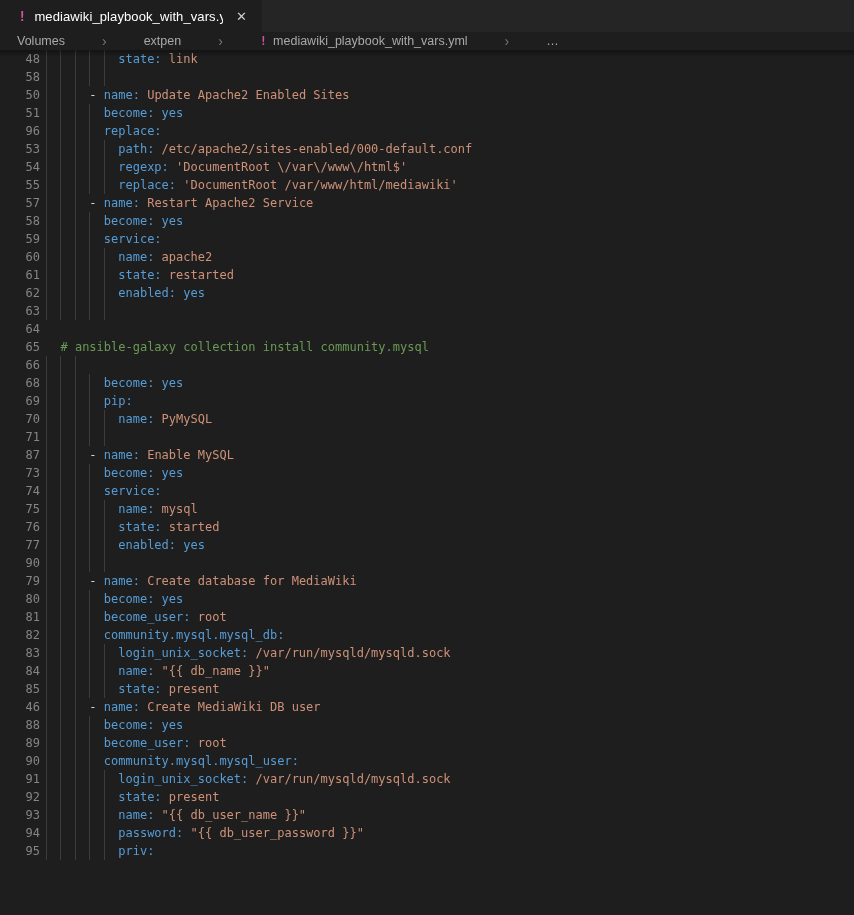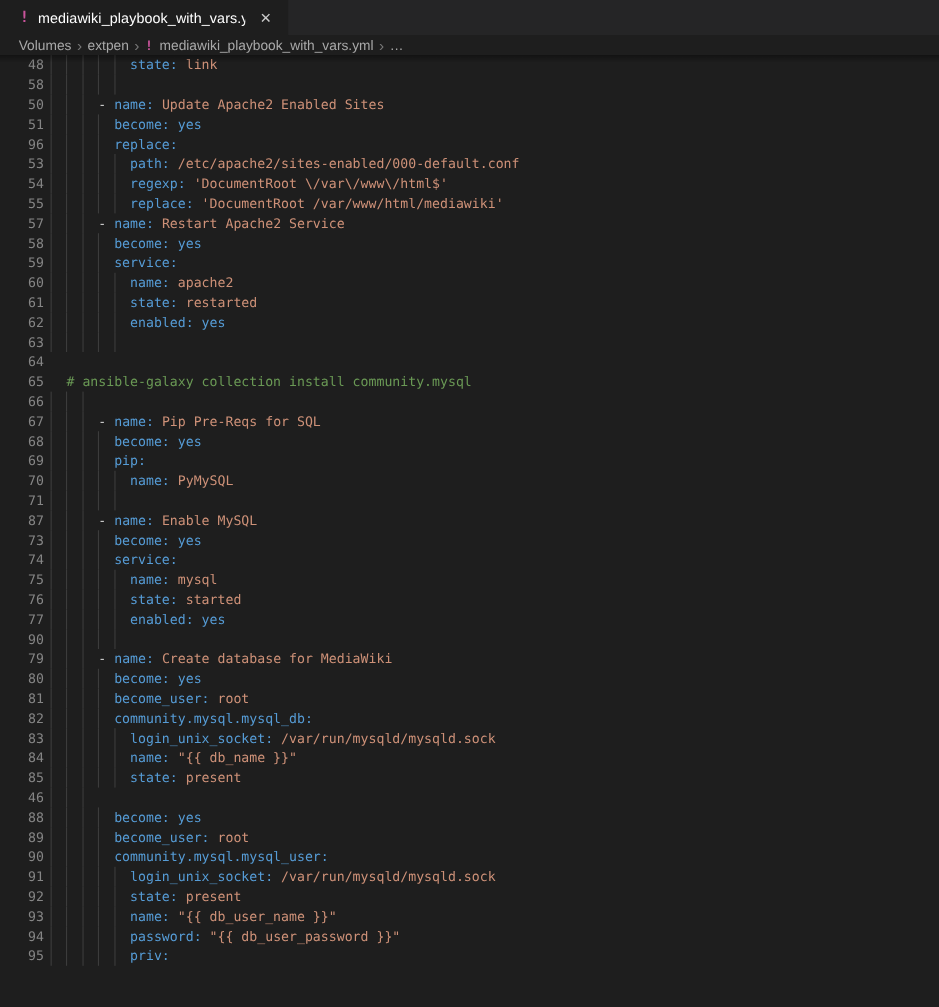--- a/index.html
+++ b/index.html
@@ -31,20 +31,21 @@
   .tab-close {
     margin-left:10px; color:#cccccc; font-size:13px; line-height:1;
     padding:2px 3px; border-radius:3px;
   }
   
   .breadcrumbs {
     height:18px; background:#1e1e1e;
     display:flex; align-items:center;
     padding-left:17px; font-size:12.5px; color:#a9a9a9;
     white-space:nowrap;
+    gap:32px;
   }
   .crumb { cursor:pointer; }
   .crumb-sep { color:#767676; margin:0 5px; font-size:14px; line-height:1; }
   .crumb-file { display:flex; align-items:center; }
   .crumb-file .yaml-icon { font-size:12px; margin-right:6px; }
   
   .editor { position:relative; height:865px; background:#1e1e1e; }
   .editor-shadow {
     position:absolute; top:0; left:0; right:0; height:7px; z-index:5;
     background:linear-gradient(to bottom, rgba(0,0,0,0.38), rgba(0,0,0,0));
@@ -106,40 +107,39 @@
       <div class="code-line"><span class="guide" style="left: calc(0ch + 46px);"></span><span class="guide" style="left: calc(2ch + 46px);"></span><span class="guide" style="left: calc(4ch + 46px);"></span><span class="ln">57</span><span class="code-content">      <span class="tk-p">- </span><span class="tk-k">name:</span><span class="tk-v"> Restart Apache2 Service</span></span></div>
       <div class="code-line"><span class="guide" style="left: calc(0ch + 46px);"></span><span class="guide" style="left: calc(2ch + 46px);"></span><span class="guide" style="left: calc(4ch + 46px);"></span><span class="guide" style="left: calc(6ch + 46px);"></span><span class="ln">58</span><span class="code-content">        <span class="tk-k">become:</span><span class="tk-b"> yes</span></span></div>
       <div class="code-line"><span class="guide" style="left: calc(0ch + 46px);"></span><span class="guide" style="left: calc(2ch + 46px);"></span><span class="guide" style="left: calc(4ch + 46px);"></span><span class="guide" style="left: calc(6ch + 46px);"></span><span class="ln">59</span><span class="code-content">        <span class="tk-k">service:</span></span></div>
       <div class="code-line"><span class="guide" style="left: calc(0ch + 46px);"></span><span class="guide" style="left: calc(2ch + 46px);"></span><span class="guide" style="left: calc(4ch + 46px);"></span><span class="guide" style="left: calc(6ch + 46px);"></span><span class="guide" style="left: calc(8ch + 46px);"></span><span class="ln">60</span><span class="code-content">          <span class="tk-k">name:</span><span class="tk-v"> apache2</span></span></div>
       <div class="code-line"><span class="guide" style="left: calc(0ch + 46px);"></span><span class="guide" style="left: calc(2ch + 46px);"></span><span class="guide" style="left: calc(4ch + 46px);"></span><span class="guide" style="left: calc(6ch + 46px);"></span><span class="guide" style="left: calc(8ch + 46px);"></span><span class="ln">61</span><span class="code-content">          <span class="tk-k">state:</span><span class="tk-v"> restarted</span></span></div>
       <div class="code-line"><span class="guide" style="left: calc(0ch + 46px);"></span><span class="guide" style="left: calc(2ch + 46px);"></span><span class="guide" style="left: calc(4ch + 46px);"></span><span class="guide" style="left: calc(6ch + 46px);"></span><span class="guide" style="left: calc(8ch + 46px);"></span><span class="ln">62</span><span class="code-content">          <span class="tk-k">enabled:</span><span class="tk-b"> yes</span></span></div>
       <div class="code-line"><span class="guide" style="left: calc(0ch + 46px);"></span><span class="guide" style="left: calc(2ch + 46px);"></span><span class="guide" style="left: calc(4ch + 46px);"></span><span class="guide" style="left: calc(6ch + 46px);"></span><span class="guide" style="left: calc(8ch + 46px);"></span><span class="ln">63</span><span class="code-content"></span></div>
       <div class="code-line"><span class="ln">64</span></div>
       <div class="code-line"><span class="ln">65</span><span class="code-content">  <span class="tk-c"># ansible-galaxy collection install community.mysql</span></span></div>
       <div class="code-line"><span class="guide" style="left: calc(0ch + 46px);"></span><span class="guide" style="left: calc(2ch + 46px);"></span><span class="guide" style="left: calc(4ch + 46px);"></span><span class="ln">66</span><span class="code-content"></span></div>
-      <div class="code-line"><span class="guide" style="left: calc(0ch + 46px);"></span><span class="guide" style="left: calc(2ch + 46px);"></span><span class="guide" style="left: calc(4ch + 46px);"></span><span class="ln">67</span><span class="code-content">      <span class="tk-p">- </span><span class="tk-k">name:</span><span class="tk-v"> Pip Pre-Reqs for SQL</span></span></div>
       <div class="code-line"><span class="guide" style="left: calc(0ch + 46px);"></span><span class="guide" style="left: calc(2ch + 46px);"></span><span class="guide" style="left: calc(4ch + 46px);"></span><span class="guide" style="left: calc(6ch + 46px);"></span><span class="ln">68</span><span class="code-content">        <span class="tk-k">become:</span><span class="tk-b"> yes</span></span></div>
       <div class="code-line"><span class="guide" style="left: calc(0ch + 46px);"></span><span class="guide" style="left: calc(2ch + 46px);"></span><span class="guide" style="left: calc(4ch + 46px);"></span><span class="guide" style="left: calc(6ch + 46px);"></span><span class="ln">69</span><span class="code-content">        <span class="tk-k">pip:</span></span></div>
       <div class="code-line"><span class="guide" style="left: calc(0ch + 46px);"></span><span class="guide" style="left: calc(2ch + 46px);"></span><span class="guide" style="left: calc(4ch + 46px);"></span><span class="guide" style="left: calc(6ch + 46px);"></span><span class="guide" style="left: calc(8ch + 46px);"></span><span class="ln">70</span><span class="code-content">          <span class="tk-k">name:</span><span class="tk-v"> PyMySQL</span></span></div>
       <div class="code-line"><span class="guide" style="left: calc(0ch + 46px);"></span><span class="guide" style="left: calc(2ch + 46px);"></span><span class="guide" style="left: calc(4ch + 46px);"></span><span class="guide" style="left: calc(6ch + 46px);"></span><span class="guide" style="left: calc(8ch + 46px);"></span><span class="ln">71</span><span class="code-content"></span></div>
       <div class="code-line"><span class="guide" style="left: calc(0ch + 46px);"></span><span class="guide" style="left: calc(2ch + 46px);"></span><span class="guide" style="left: calc(4ch + 46px);"></span><span class="ln">87</span><span class="code-content">      <span class="tk-p">- </span><span class="tk-k">name:</span><span class="tk-v"> Enable MySQL</span></span></div>
       <div class="code-line"><span class="guide" style="left: calc(0ch + 46px);"></span><span class="guide" style="left: calc(2ch + 46px);"></span><span class="guide" style="left: calc(4ch + 46px);"></span><span class="guide" style="left: calc(6ch + 46px);"></span><span class="ln">73</span><span class="code-content">        <span class="tk-k">become:</span><span class="tk-b"> yes</span></span></div>
       <div class="code-line"><span class="guide" style="left: calc(0ch + 46px);"></span><span class="guide" style="left: calc(2ch + 46px);"></span><span class="guide" style="left: calc(4ch + 46px);"></span><span class="guide" style="left: calc(6ch + 46px);"></span><span class="ln">74</span><span class="code-content">        <span class="tk-k">service:</span></span></div>
       <div class="code-line"><span class="guide" style="left: calc(0ch + 46px);"></span><span class="guide" style="left: calc(2ch + 46px);"></span><span class="guide" style="left: calc(4ch + 46px);"></span><span class="guide" style="left: calc(6ch + 46px);"></span><span class="guide" style="left: calc(8ch + 46px);"></span><span class="ln">75</span><span class="code-content">          <span class="tk-k">name:</span><span class="tk-v"> mysql</span></span></div>
       <div class="code-line"><span class="guide" style="left: calc(0ch + 46px);"></span><span class="guide" style="left: calc(2ch + 46px);"></span><span class="guide" style="left: calc(4ch + 46px);"></span><span class="guide" style="left: calc(6ch + 46px);"></span><span class="guide" style="left: calc(8ch + 46px);"></span><span class="ln">76</span><span class="code-content">          <span class="tk-k">state:</span><span class="tk-v"> started</span></span></div>
       <div class="code-line"><span class="guide" style="left: calc(0ch + 46px);"></span><span class="guide" style="left: calc(2ch + 46px);"></span><span class="guide" style="left: calc(4ch + 46px);"></span><span class="guide" style="left: calc(6ch + 46px);"></span><span class="guide" style="left: calc(8ch + 46px);"></span><span class="ln">77</span><span class="code-content">          <span class="tk-k">enabled:</span><span class="tk-b"> yes</span></span></div>
       <div class="code-line"><span class="guide" style="left: calc(0ch + 46px);"></span><span class="guide" style="left: calc(2ch + 46px);"></span><span class="guide" style="left: calc(4ch + 46px);"></span><span class="guide" style="left: calc(6ch + 46px);"></span><span class="guide" style="left: calc(8ch + 46px);"></span><span class="ln">90</span><span class="code-content"></span></div>
       <div class="code-line"><span class="guide" style="left: calc(0ch + 46px);"></span><span class="guide" style="left: calc(2ch + 46px);"></span><span class="guide" style="left: calc(4ch + 46px);"></span><span class="ln">79</span><span class="code-content">      <span class="tk-p">- </span><span class="tk-k">name:</span><span class="tk-v"> Create database for MediaWiki</span></span></div>
       <div class="code-line"><span class="guide" style="left: calc(0ch + 46px);"></span><span class="guide" style="left: calc(2ch + 46px);"></span><span class="guide" style="left: calc(4ch + 46px);"></span><span class="guide" style="left: calc(6ch + 46px);"></span><span class="ln">80</span><span class="code-content">        <span class="tk-k">become:</span><span class="tk-b"> yes</span></span></div>
       <div class="code-line"><span class="guide" style="left: calc(0ch + 46px);"></span><span class="guide" style="left: calc(2ch + 46px);"></span><span class="guide" style="left: calc(4ch + 46px);"></span><span class="guide" style="left: calc(6ch + 46px);"></span><span class="ln">81</span><span class="code-content">        <span class="tk-k">become_user:</span><span class="tk-v"> root</span></span></div>
       <div class="code-line"><span class="guide" style="left: calc(0ch + 46px);"></span><span class="guide" style="left: calc(2ch + 46px);"></span><span class="guide" style="left: calc(4ch + 46px);"></span><span class="guide" style="left: calc(6ch + 46px);"></span><span class="ln">82</span><span class="code-content">        <span class="tk-k">community.mysql.mysql_db:</span></span></div>
       <div class="code-line"><span class="guide" style="left: calc(0ch + 46px);"></span><span class="guide" style="left: calc(2ch + 46px);"></span><span class="guide" style="left: calc(4ch + 46px);"></span><span class="guide" style="left: calc(6ch + 46px);"></span><span class="guide" style="left: calc(8ch + 46px);"></span><span class="ln">83</span><span class="code-content">          <span class="tk-k">login_unix_socket:</span><span class="tk-v"> /var/run/mysqld/mysqld.sock</span></span></div>
       <div class="code-line"><span class="guide" style="left: calc(0ch + 46px);"></span><span class="guide" style="left: calc(2ch + 46px);"></span><span class="guide" style="left: calc(4ch + 46px);"></span><span class="guide" style="left: calc(6ch + 46px);"></span><span class="guide" style="left: calc(8ch + 46px);"></span><span class="ln">84</span><span class="code-content">          <span class="tk-k">name:</span><span class="tk-v"> "{{ db_name }}"</span></span></div>
       <div class="code-line"><span class="guide" style="left: calc(0ch + 46px);"></span><span class="guide" style="left: calc(2ch + 46px);"></span><span class="guide" style="left: calc(4ch + 46px);"></span><span class="guide" style="left: calc(6ch + 46px);"></span><span class="guide" style="left: calc(8ch + 46px);"></span><span class="ln">85</span><span class="code-content">          <span class="tk-k">state:</span><span class="tk-v"> present</span></span></div>
-      <div class="code-line"><span class="guide" style="left: calc(0ch + 46px);"></span><span class="guide" style="left: calc(2ch + 46px);"></span><span class="guide" style="left: calc(4ch + 46px);"></span><span class="ln">46</span></div>
+      <div class="code-line"><span class="guide" style="left: calc(0ch + 46px);"></span><span class="guide" style="left: calc(2ch + 46px);"></span><span class="guide" style="left: calc(4ch + 46px);"></span><span class="ln">46</span><span class="code-content">      <span class="tk-p">- </span><span class="tk-k">name:</span><span class="tk-v"> Create MediaWiki DB user</span></span></div>
       <div class="code-line"><span class="guide" style="left: calc(0ch + 46px);"></span><span class="guide" style="left: calc(2ch + 46px);"></span><span class="guide" style="left: calc(4ch + 46px);"></span><span class="guide" style="left: calc(6ch + 46px);"></span><span class="ln">88</span><span class="code-content">        <span class="tk-k">become:</span><span class="tk-b"> yes</span></span></div>
       <div class="code-line"><span class="guide" style="left: calc(0ch + 46px);"></span><span class="guide" style="left: calc(2ch + 46px);"></span><span class="guide" style="left: calc(4ch + 46px);"></span><span class="guide" style="left: calc(6ch + 46px);"></span><span class="ln">89</span><span class="code-content">        <span class="tk-k">become_user:</span><span class="tk-v"> root</span></span></div>
       <div class="code-line"><span class="guide" style="left: calc(0ch + 46px);"></span><span class="guide" style="left: calc(2ch + 46px);"></span><span class="guide" style="left: calc(4ch + 46px);"></span><span class="guide" style="left: calc(6ch + 46px);"></span><span class="ln">90</span><span class="code-content">        <span class="tk-k">community.mysql.mysql_user:</span></span></div>
       <div class="code-line"><span class="guide" style="left: calc(0ch + 46px);"></span><span class="guide" style="left: calc(2ch + 46px);"></span><span class="guide" style="left: calc(4ch + 46px);"></span><span class="guide" style="left: calc(6ch + 46px);"></span><span class="guide" style="left: calc(8ch + 46px);"></span><span class="ln">91</span><span class="code-content">          <span class="tk-k">login_unix_socket:</span><span class="tk-v"> /var/run/mysqld/mysqld.sock</span></span></div>
       <div class="code-line"><span class="guide" style="left: calc(0ch + 46px);"></span><span class="guide" style="left: calc(2ch + 46px);"></span><span class="guide" style="left: calc(4ch + 46px);"></span><span class="guide" style="left: calc(6ch + 46px);"></span><span class="guide" style="left: calc(8ch + 46px);"></span><span class="ln">92</span><span class="code-content">          <span class="tk-k">state:</span><span class="tk-v"> present</span></span></div>
       <div class="code-line"><span class="guide" style="left: calc(0ch + 46px);"></span><span class="guide" style="left: calc(2ch + 46px);"></span><span class="guide" style="left: calc(4ch + 46px);"></span><span class="guide" style="left: calc(6ch + 46px);"></span><span class="guide" style="left: calc(8ch + 46px);"></span><span class="ln">93</span><span class="code-content">          <span class="tk-k">name:</span><span class="tk-v"> "{{ db_user_name }}"</span></span></div>
       <div class="code-line"><span class="guide" style="left: calc(0ch + 46px);"></span><span class="guide" style="left: calc(2ch + 46px);"></span><span class="guide" style="left: calc(4ch + 46px);"></span><span class="guide" style="left: calc(6ch + 46px);"></span><span class="guide" style="left: calc(8ch + 46px);"></span><span class="ln">94</span><span class="code-content">          <span class="tk-k">password:</span><span class="tk-v"> "{{ db_user_password }}"</span></span></div>
       <div class="code-line"><span class="guide" style="left: calc(0ch + 46px);"></span><span class="guide" style="left: calc(2ch + 46px);"></span><span class="guide" style="left: calc(4ch + 46px);"></span><span class="guide" style="left: calc(6ch + 46px);"></span><span class="guide" style="left: calc(8ch + 46px);"></span><span class="ln">95</span><span class="code-content">          <span class="tk-k">priv:</span></span></div>
     </div>
 

